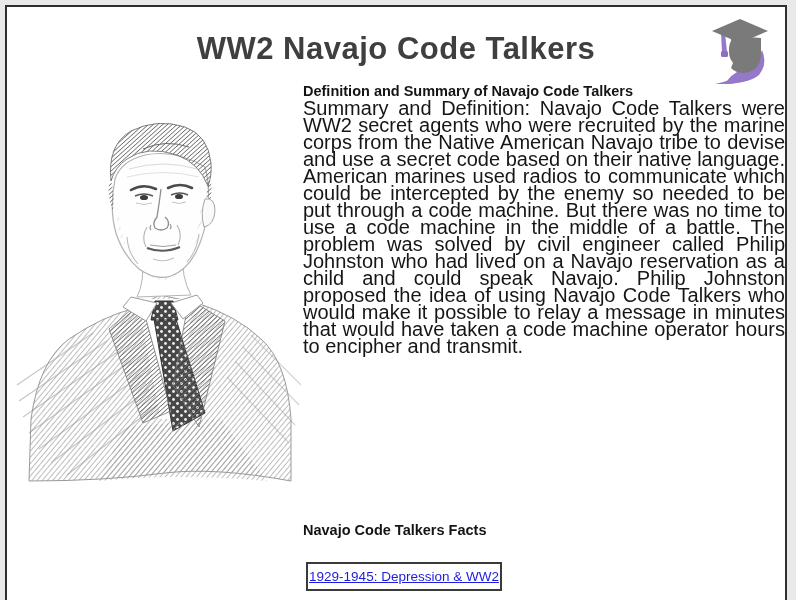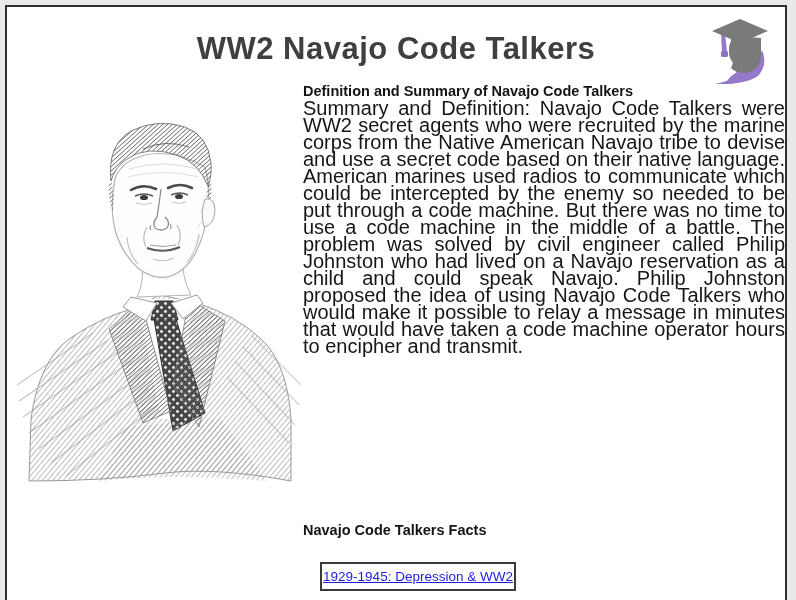--- a/index.html
+++ b/index.html
@@ -57,21 +57,21 @@
     color: #141414;
   }
   .sec-body {
     margin: 0;
     font-size: 20px;
     line-height: 17px;
     text-align: justify;
   }
   .links-row {
     position: absolute;
-    left: 313px; top: 555px;
+    left: 299px; top: 555px;
     display: flex;
     gap: 9px;
   }
   .link-box {
     width: 196px; height: 29px;
     border: 2px solid #3a3a3a;
     background: #ffffff;
     display: flex;
     align-items: center;
     justify-content: center;

